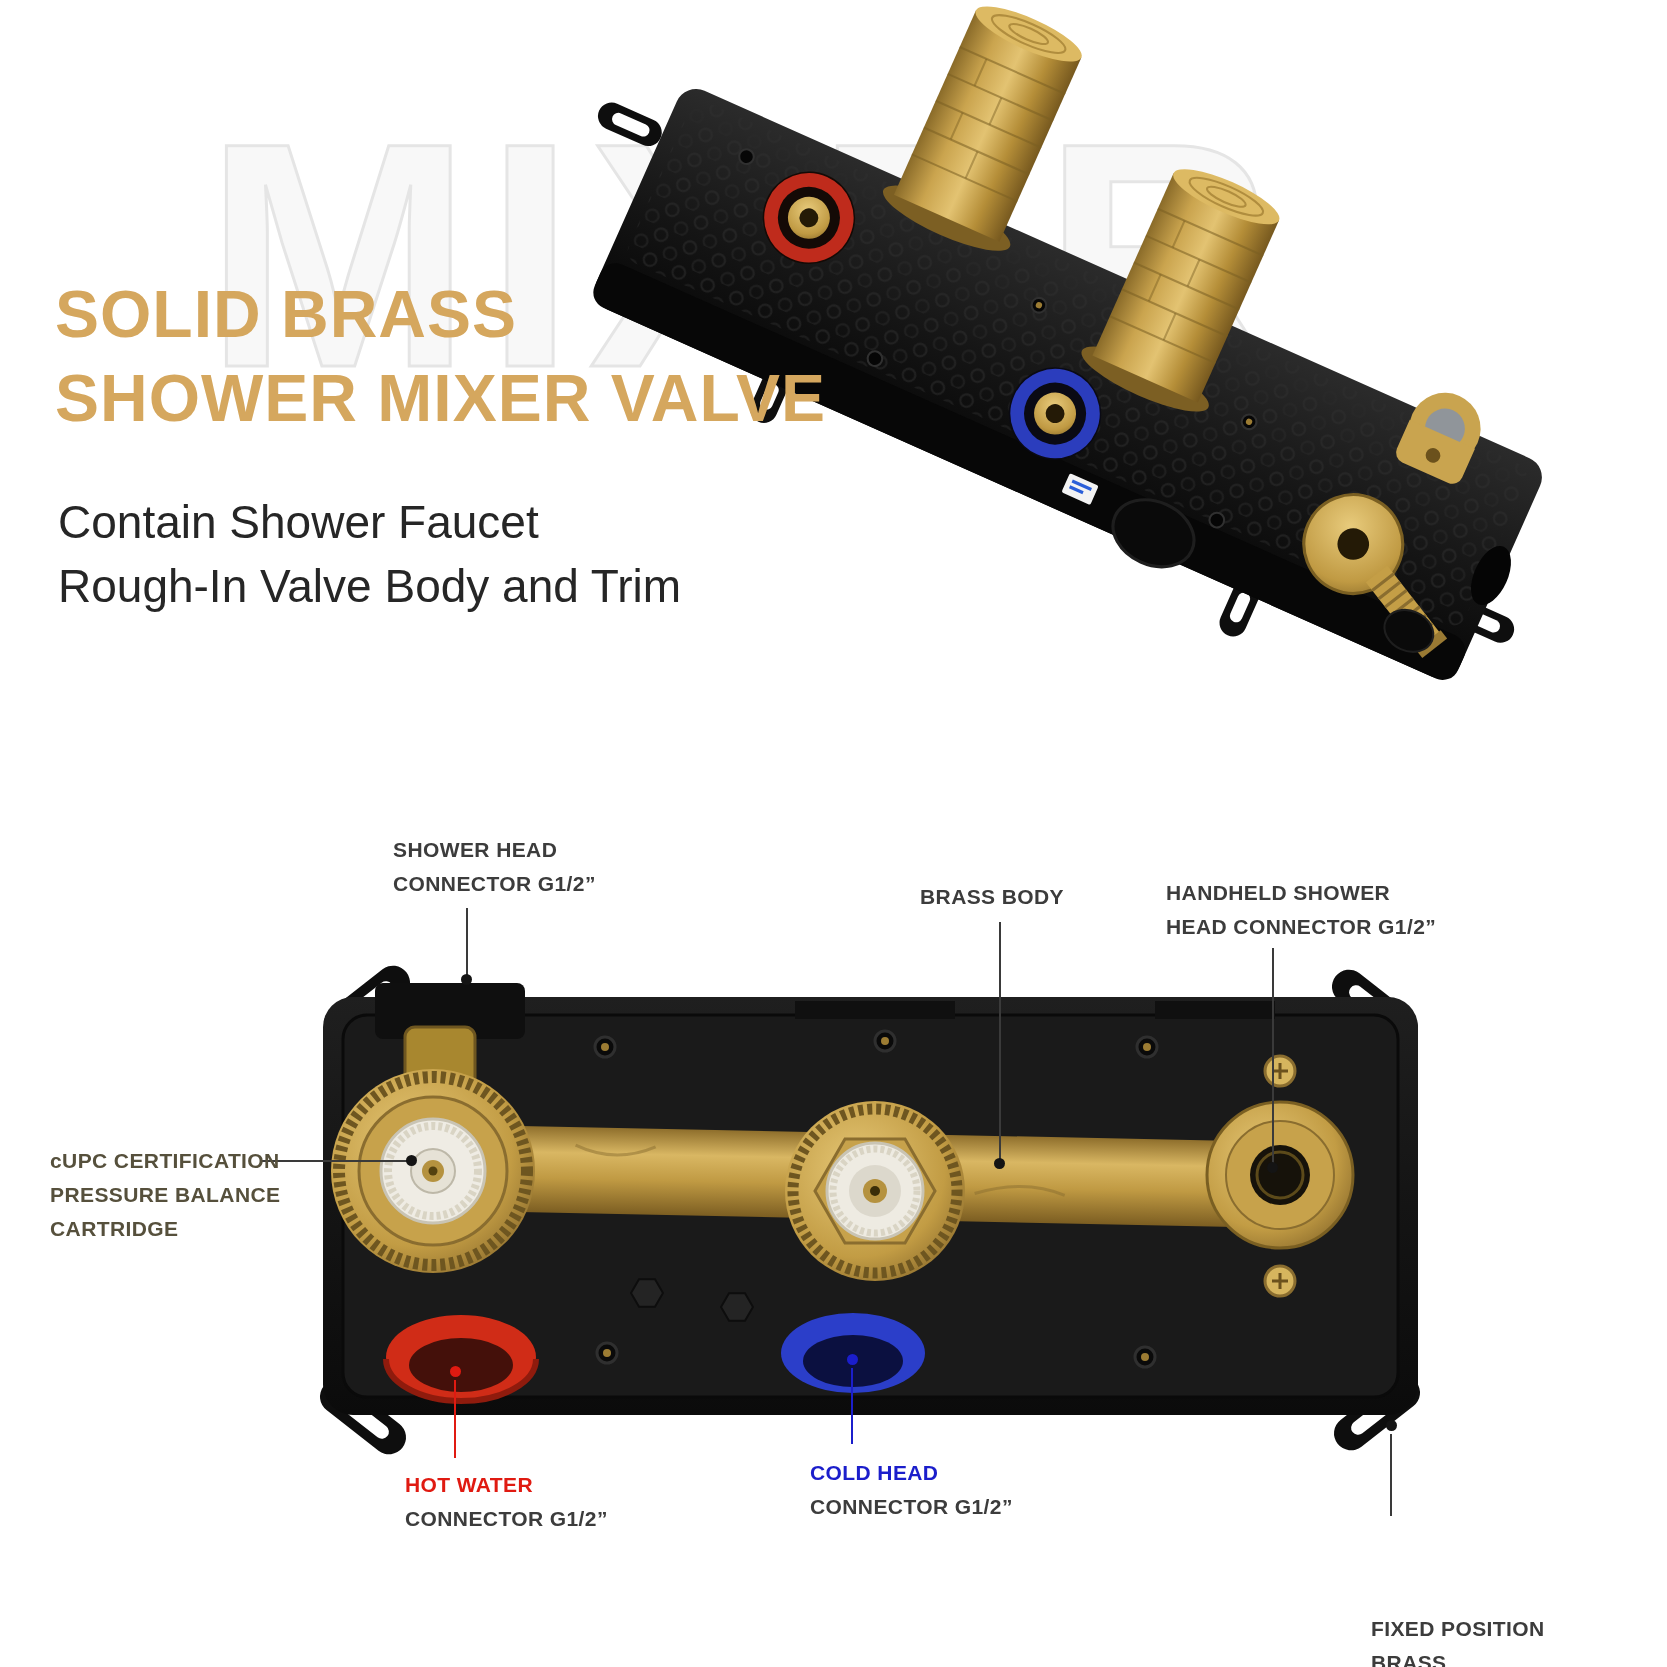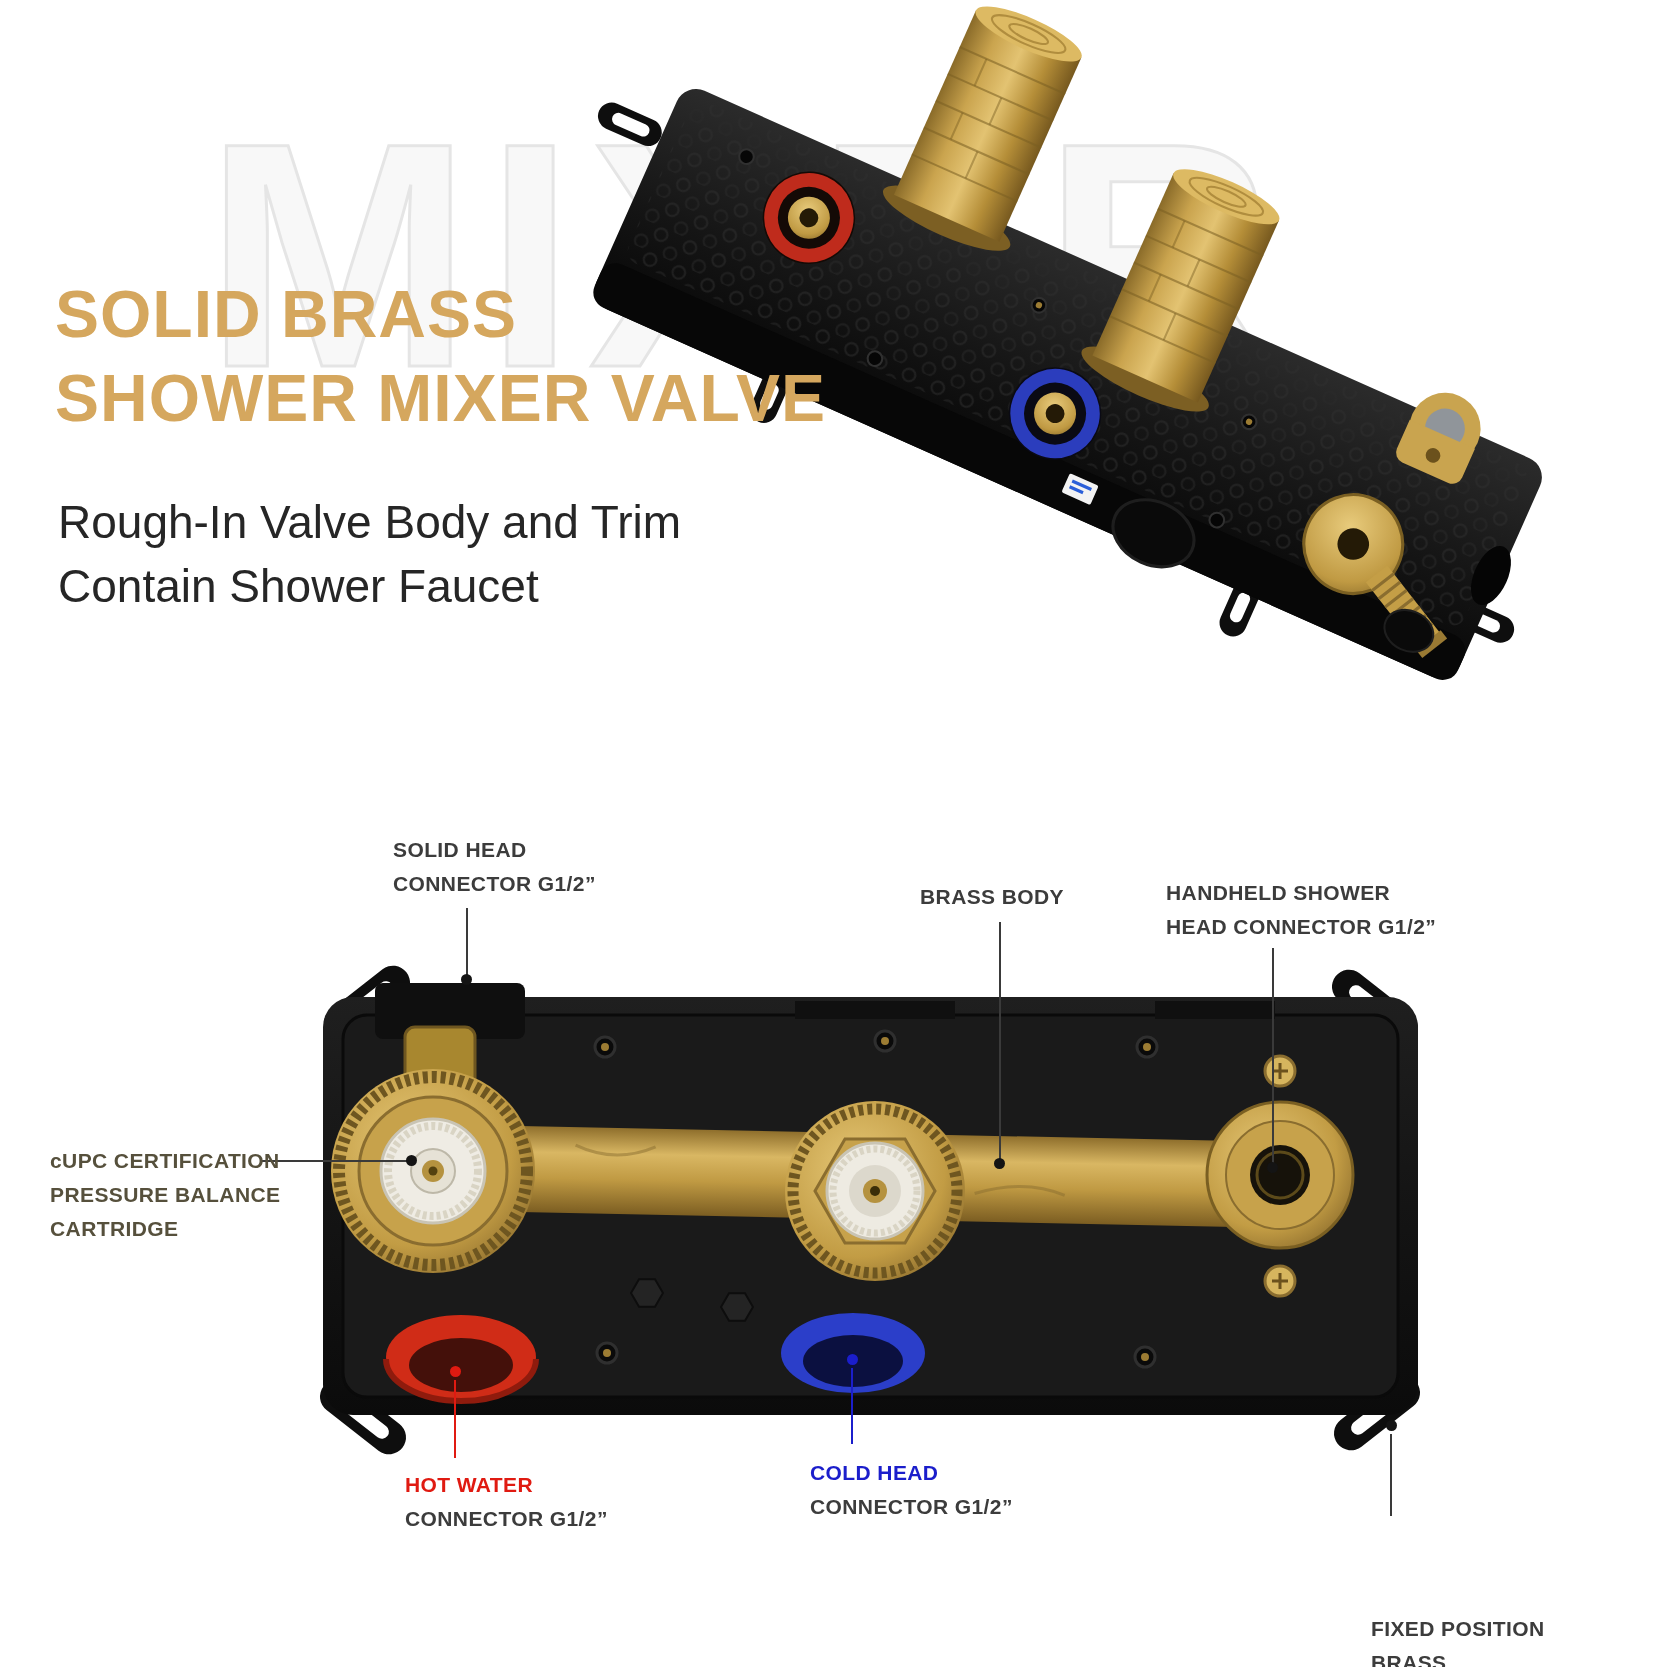--- a/index.html
+++ b/index.html
@@ -213,22 +213,22 @@
         <path d="M521 452 h20 M521 458 h14" stroke="#2b5fd9" stroke-width="3"></path>
       </g>
     </g>
   </svg>
 
   <div class="hero-title">
     <div>SOLID BRASS</div>
     <div>SHOWER MIXER VALVE</div>
   </div>
   <div class="hero-sub">
+    <div>Contain Shower Faucet</div>
     <div>Rough-In Valve Body and Trim</div>
-    <div>Contain Shower Faucet</div>
   </div>
 
   <svg class="product-top" viewBox="0 0 1185 520" aria-hidden="true">
     <defs>
       <linearGradient id="bGoldH" x1="0" y1="0" x2="0" y2="1">
         <stop offset="0" stop-color="#8f6f2c"></stop>
           <stop offset="0.3" stop-color="#d9b763"></stop>
         <stop offset="0.6" stop-color="#c09a43"></stop>
           <stop offset="1" stop-color="#7c5e22"></stop>
       </linearGradient>
@@ -342,21 +342,21 @@
       </g>
     </g>
 
     <g fill="#242424" stroke="#0d0d0d" stroke-width="2">
       <polygon points="388,338 380,351.86 364,351.86 356,338 364,324.14 380,324.14"></polygon>
       <polygon points="478,352 470,365.86 454,365.86 446,352 454,338.14 470,338.14"></polygon>
     </g>
   </svg>
 
   <div class="co" style="left:393px; top:833px;">
-    <div>SOLID HEAD</div>
+    <div>SHOWER HEAD</div>
     <div>CONNECTOR G1/2”</div>
   </div>
   <div class="lead v" style="left:466px; top:908px; height:68px;"></div>
   <div class="dot" style="left:461px; top:974px;"></div>
 
   <div class="co" style="left:920px; top:880px;">
     <div>BRASS BODY</div>
   </div>
   <div class="lead v" style="left:999px; top:922px; height:240px;"></div>
   <div class="dot" style="left:994px; top:1158px;"></div>

